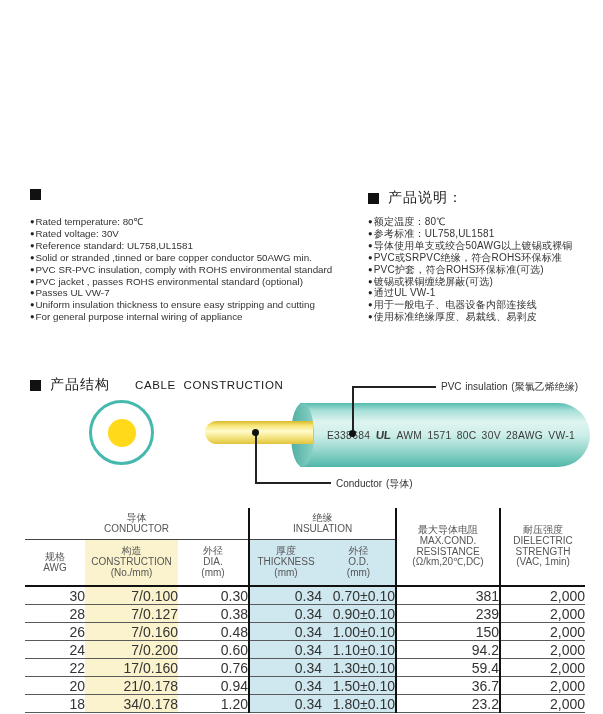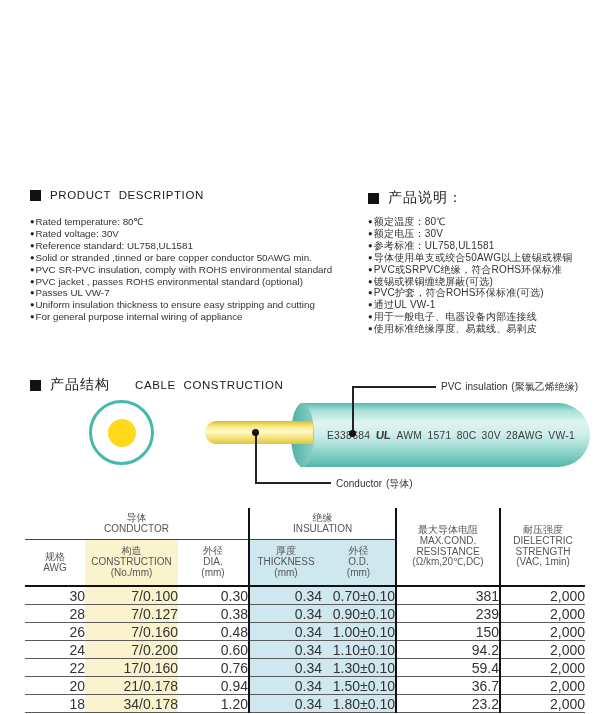--- a/index.html
+++ b/index.html
@@ -55,46 +55,44 @@
   .col-yellow{background:#FAF3CD;}
   .col-blue{background:#CFE7EF;}
 </style>
 </head>
 <body>
 
 <div class="page">
 
   <div class="sec-heading" style="left:30px;top:189px;">
     <span class="sq"></span>
-    <span>PRODUCT DESCRIPTION</span>
   </div>
   <ul class="bullets" style="left:30px;top:216px;width:335px;" id="bullets-en">
       <li><span class="dot">●</span><span>Rated temperature: 80℃</span></li>
       <li><span class="dot">●</span><span>Rated voltage: 30V</span></li>
       <li><span class="dot">●</span><span>Reference standard: UL758,UL1581</span></li>
       <li><span class="dot">●</span><span>Solid or stranded ,tinned or bare copper conductor 50AWG min.</span></li>
       <li><span class="dot">●</span><span>PVC SR-PVC insulation, comply with ROHS environmental standard</span></li>
       <li><span class="dot">●</span><span>PVC jacket , passes ROHS environmental standard (optional)</span></li>
       <li><span class="dot">●</span><span>Passes UL VW-7</span></li>
       <li><span class="dot">●</span><span>Uniform insulation thickness to ensure easy stripping and cutting</span></li>
       <li><span class="dot">●</span><span>For general purpose internal wiring of appliance</span></li>
     </ul>
 
   <div class="sec-heading" style="left:368px;top:189px;">
     <span class="sq"></span>
     <span class="cn">产品说明：</span>
   </div>
   <ul class="bullets bullets-cn" style="left:368px;top:216px;width:232px;" id="bullets-cn">
       <li><span class="dot">●</span><span>额定温度：80℃</span></li>
-      <li><span class="dot">●</span><span>额定电压：30V</span></li>
       <li><span class="dot">●</span><span>参考标准：UL758,UL1581</span></li>
       <li><span class="dot">●</span><span>导体使用单支或绞合50AWG以上镀锡或裸铜</span></li>
       <li><span class="dot">●</span><span>PVC或SRPVC绝缘，符合ROHS环保标准</span></li>
+      <li><span class="dot">●</span><span>PVC护套，符合ROHS环保标准(可选)</span></li>
       <li><span class="dot">●</span><span>镀锡或裸铜缠绕屏蔽(可选)</span></li>
-      <li><span class="dot">●</span><span>PVC护套，符合ROHS环保标准(可选)</span></li>
       <li><span class="dot">●</span><span>通过UL VW-1</span></li>
       <li><span class="dot">●</span><span>用于一般电子、电器设备内部连接线</span></li>
       <li><span class="dot">●</span><span>使用标准绝缘厚度、易裁线、易剥皮</span></li>
     </ul>
 
   <div class="sec-heading" style="left:30px;top:376px;">
     <span class="sq"></span>
     <span class="cn">产品结构</span>
     <span class="en-sub">CABLE CONSTRUCTION</span>
   </div>

